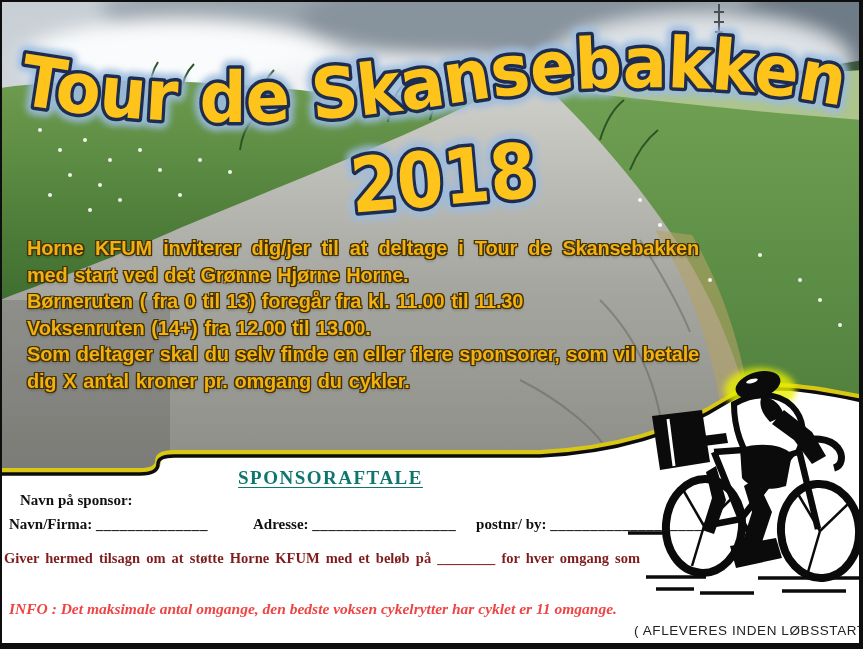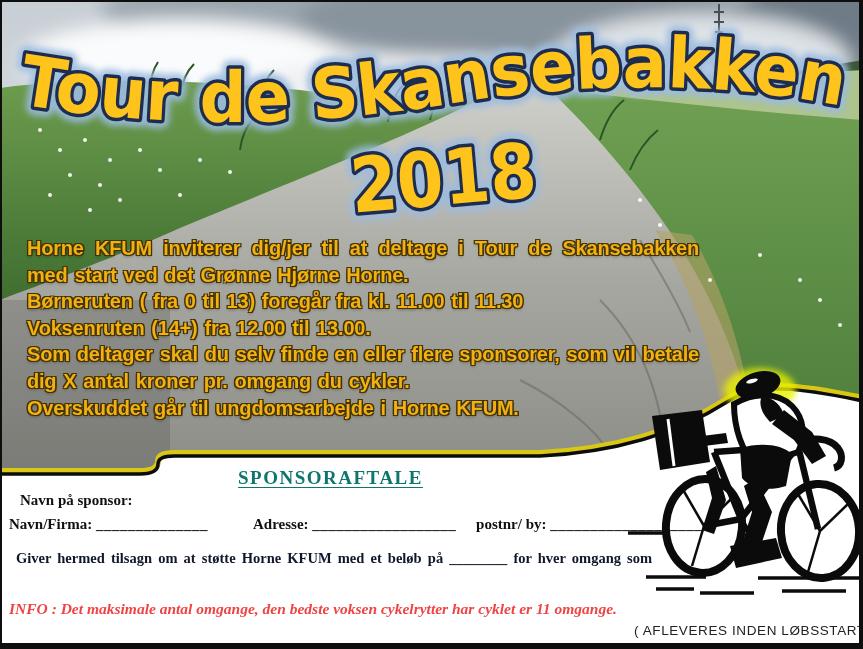--- a/index.html
+++ b/index.html
@@ -33,22 +33,22 @@
   
   .form-head{position:absolute; left:156px; top:465px; width:345px; z-index:3;
              text-align:center; font-weight:bold; font-size:19px; letter-spacing:1.5px;
              text-decoration:underline; text-underline-offset:3px; color:#0f766e;}
   .flabel{font-weight:bold; font-size:15px; color:#111;}
   .sponsor{position:absolute; left:18px; top:490px; z-index:3;}
   .row1{position:absolute; left:7px; top:514px; z-index:3; white-space:nowrap;}
   .row1 .blank{letter-spacing:0.5px;}
   .row1 .gap1{margin-right:42px;}
   .row1 .gap2{margin-right:16px;}
-  .pledge{position:absolute; left:14px; z-index:3; font-weight:bold; font-size:14.5px;
-          color:#0f172a; word-spacing:2.5px; white-space:nowrap;}
+  .pledge{position:absolute; left:2px; z-index:3; font-weight:bold; font-size:14.5px;
+          color:#7f1d1d; word-spacing:2.5px; white-space:nowrap;}
   .pl1{top:548px;} .pl2{top:567px;}
   .info{position:absolute; left:7px; top:597px; z-index:3; font-style:italic; font-weight:bold;
         font-size:15.5px; line-height:20.5px; color:#ef4444;}
   .return-note{position:absolute; left:632px; top:621px; z-index:3;
                font-family:"Liberation Sans", sans-serif; font-size:13.5px; color:#222;
                letter-spacing:0.6px; white-space:nowrap;}
 </style>
 </head>
 <body>
 
@@ -215,21 +215,20 @@
     </g>
   </svg>
 
   <div class="intro">
     <div class="il just">Horne KFUM inviterer dig/jer til at deltage i Tour de Skansebakken</div>
     <div class="il">med start ved det Grønne Hjørne Horne.</div>
     <div class="il">Børneruten ( fra 0 til 13) foregår fra kl. 11.00 til 11.30</div>
     <div class="il">Voksenruten (14+) fra 12.00 til 13.00.</div>
     <div class="il just">Som deltager skal du selv finde en eller flere sponsorer, som vil betale</div>
     <div class="il">dig X antal kroner pr. omgang du cykler.</div>
-    <div class="il">Overskuddet går til ungdomsarbejde i Horne KFUM.</div>
   </div>
 
   <div class="form-head">SPONSORAFTALE</div>
 
   <div class="flabel sponsor">Navn på sponsor:</div>
 
   <div class="row1 flabel">
     <span>Navn/Firma:</span>
     <span class="blank gap1">______________</span>
     <span>Adresse:</span>

